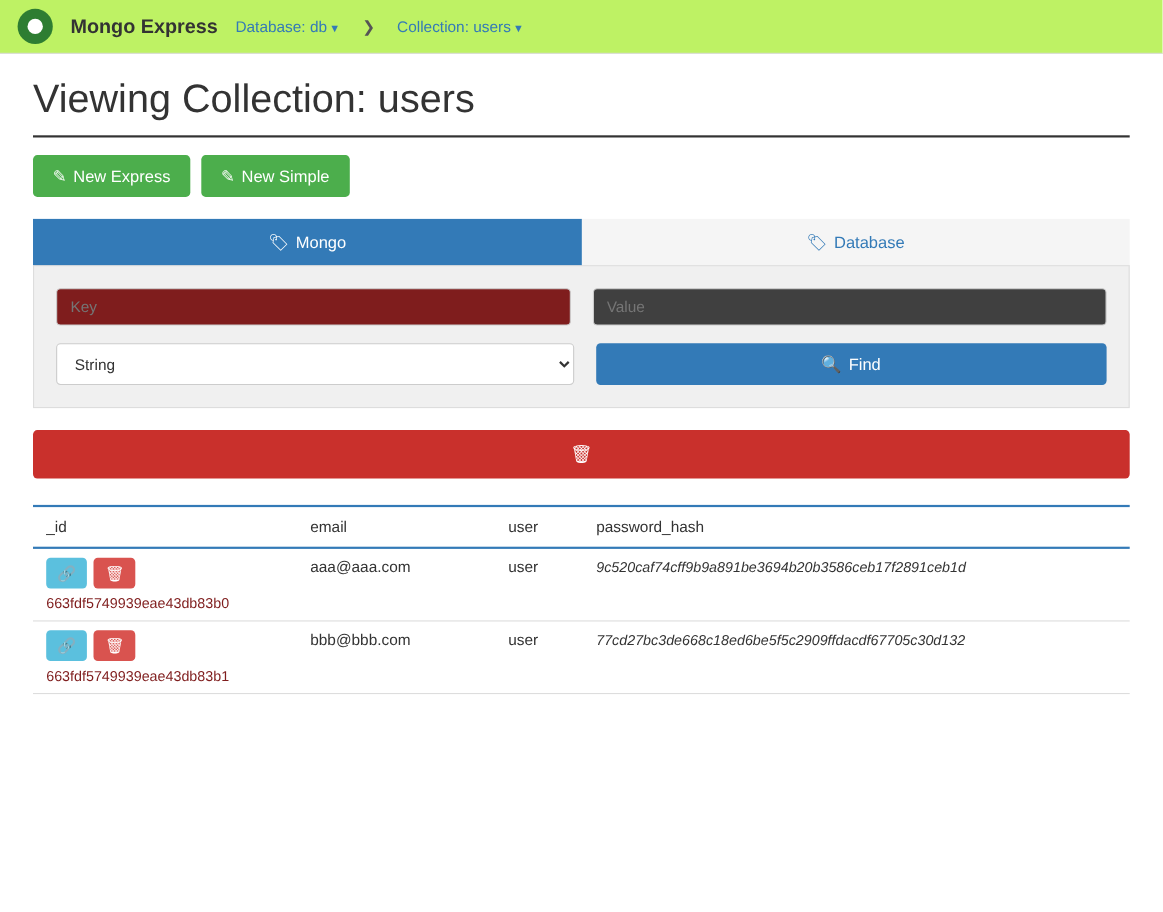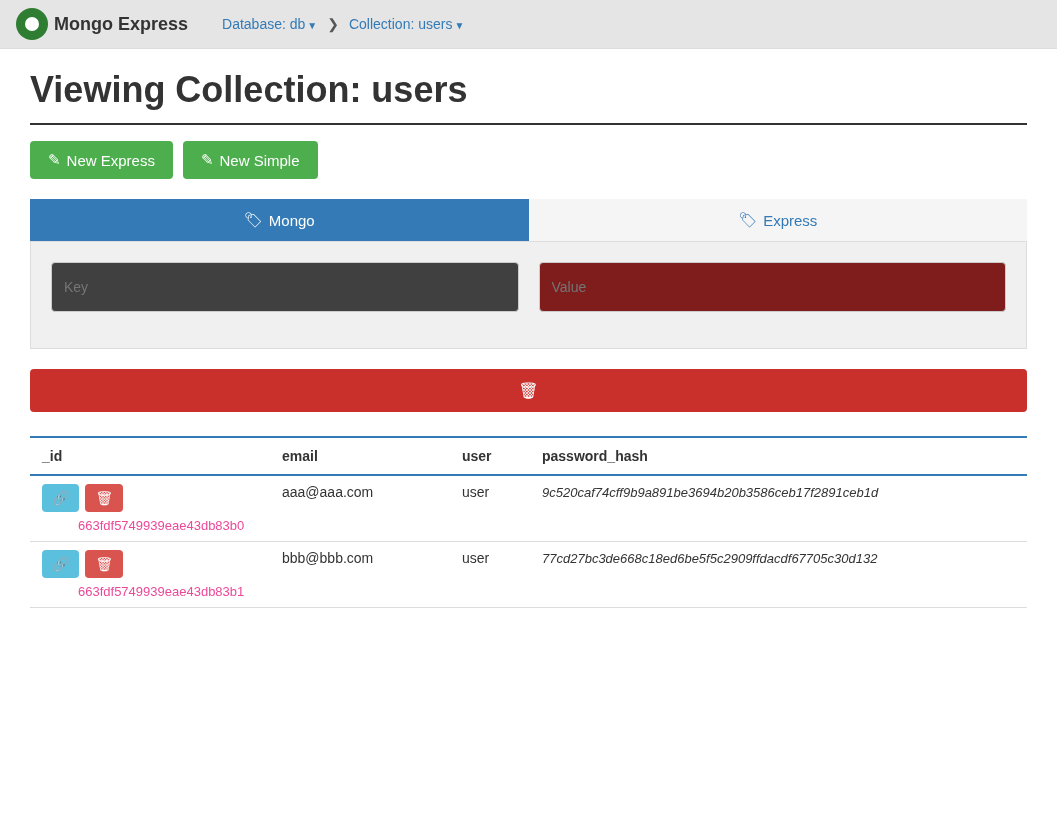--- a/index.html
+++ b/index.html
@@ -3,23 +3,23 @@
   <meta charset="utf-8">
   <style>
     * { box-sizing: border-box; margin: 0; padding: 0; }
     body { font-family: Arial, sans-serif; font-size: 14px; background: #fff; color: #333; }
 
     
     .navbar {
       display: flex;
       align-items: center;
       padding: 8px 16px;
-      background: #e5e5e5;
+      background: #bef264;
       border-bottom: 1px solid #ddd;
-      gap: 6px;
+      gap: 16px;
     }
     .navbar-logo {
       width: 32px;
       height: 32px;
       background: #2e7d32;
       border-radius: 50%;
       display: flex;
       align-items: center;
       justify-content: center;
     }
@@ -30,41 +30,40 @@
       border-radius: 50%;
     }
     .navbar-brand {
       font-size: 18px;
       font-weight: bold;
       color: #333;
     }
     .navbar-db {
       font-size: 14px;
       color: #555;
-      margin-left: 28px;
     }
     .navbar-arrow {
       color: #555;
       margin: 0 4px;
     }
     .navbar-link {
       color: #337ab7;
       text-decoration: none;
       font-size: 14px;
     }
     .caret { font-size: 10px; margin-left: 2px; }
 
     
     .main-content {
       padding: 20px 30px;
     }
 
     .page-title {
       font-size: 36px;
-      font-weight: bold;
+      font-weight: normal;
       color: #333;
       margin-bottom: 16px;
       border-bottom: 2px solid #333;
       padding-bottom: 12px;
     }
 
     
     .action-buttons {
       display: flex;
       gap: 10px;
@@ -134,30 +133,30 @@
       display: flex;
       gap: 20px;
     }
     .input-key {
       flex: 1;
       padding: 8px 12px;
       font-size: 14px;
       border: 1px solid #ccc;
       border-radius: 4px;
       color: #999;
+      background: #7f1d1d;
+    }
+    .input-value {
+      flex: 1;
+      padding: 0 12px;
+      font-size: 14px;
+      border: 1px solid #ccc;
+      border-radius: 4px;
+      color: #999;
       background: #404040;
-    }
-    .input-value {
-      flex: 1;
-      padding: 16px 12px;
-      font-size: 14px;
-      border: 1px solid #ccc;
-      border-radius: 4px;
-      color: #999;
-      background: #7f1d1d;
     }
     .select-type {
       flex: 1;
       padding: 8px 12px;
       font-size: 14px;
       border: 1px solid #ccc;
       border-radius: 4px;
       background: #fff;
       color: #333;
       cursor: pointer;
@@ -199,21 +198,21 @@
       width: 100%;
       border-collapse: collapse;
     }
     .documents-table thead tr {
       border-bottom: 2px solid #337ab7;
       border-top: 2px solid #337ab7;
     }
     .documents-table th {
       padding: 10px 12px;
       text-align: left;
-      font-weight: bold;
+      font-weight: normal;
       font-size: 14px;
       color: #333;
       background: #fff;
     }
     .documents-table td {
       padding: 8px 12px;
       vertical-align: top;
       font-size: 14px;
     }
     .doc-row {
@@ -237,22 +236,21 @@
       background: #d9534f;
       color: #fff;
       border: none;
       padding: 6px 10px;
       border-radius: 4px;
       cursor: pointer;
       font-size: 14px;
     }
     .doc-id {
       font-size: 13px;
-      color: #ec4899;
-      margin-left: 36px;
+      color: #7f1d1d;
     }
     .col-id { width: 240px; }
     .col-email { width: 180px; }
     .col-role { width: 80px; }
     .col-hash { }
 
     .hash-truncated { color: #333; font-size: 13px; font-style: italic; }
   </style>
 </head>
 <body>
@@ -286,28 +284,42 @@
     </button>
   </div>
 
   <div class="search-tabs">
     <div class="tab-simple">
       <span>🏷</span>
       <span>Mongo</span>
     </div>
     <div class="tab-advanced">
       <span>🏷</span>
-      <span>Express</span>
+      <span>Database</span>
     </div>
   </div>
 
   <div class="search-form-container">
     <div class="search-row-1">
       <input class="input-key" type="text" placeholder="Key" style="">
       <input class="input-value" type="text" placeholder="Value" style="">
+    </div>
+    <div class="search-row-2">
+      <select class="select-type">
+        <option>String</option>
+        <option>Number</option>
+        <option>Boolean</option>
+        <option>Date</option>
+        <option>ObjectId</option>
+        <option>Null</option>
+      </select>
+      <button class="btn-find">
+        <span>🔍</span>
+        <span>Find</span>
+      </button>
     </div>
   </div>
 
   <button class="btn-delete-all">
     <span>🗑</span>
   </button>
 
   <table class="documents-table">
     <thead>
       <tr>

